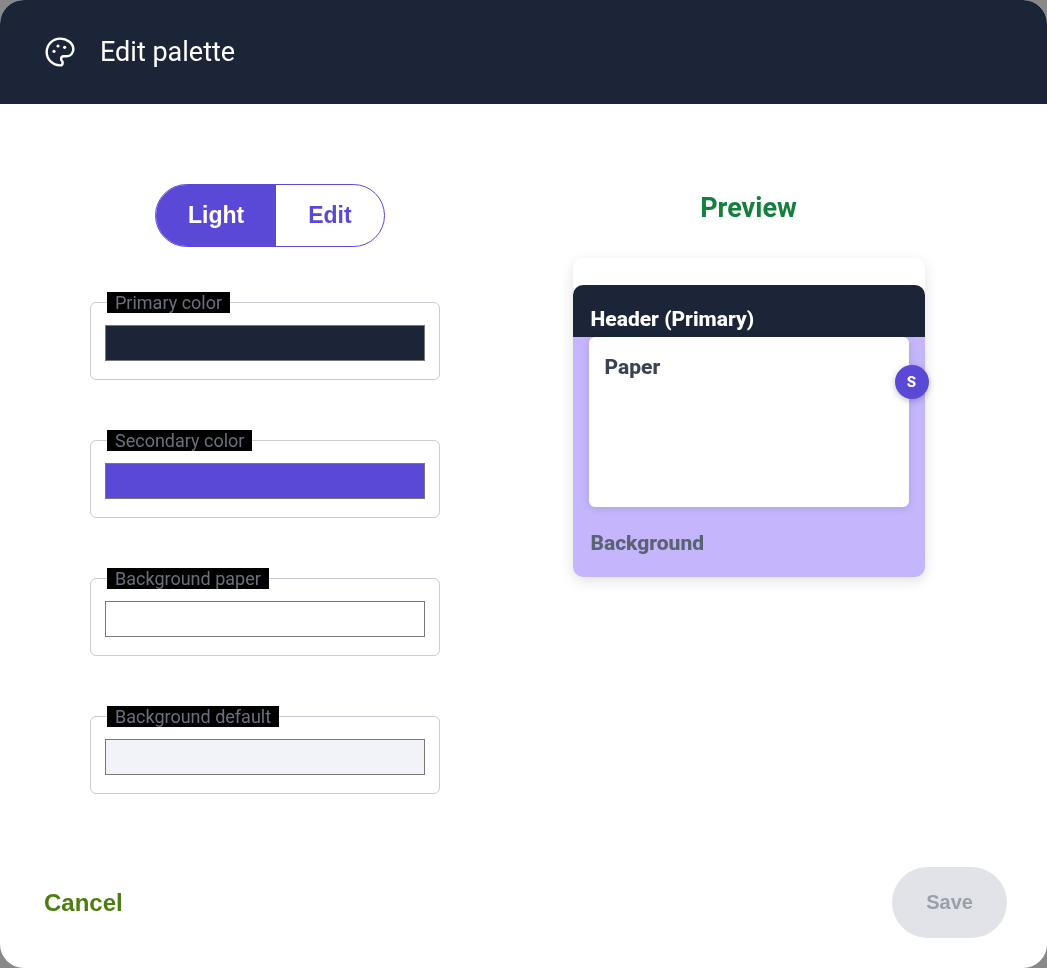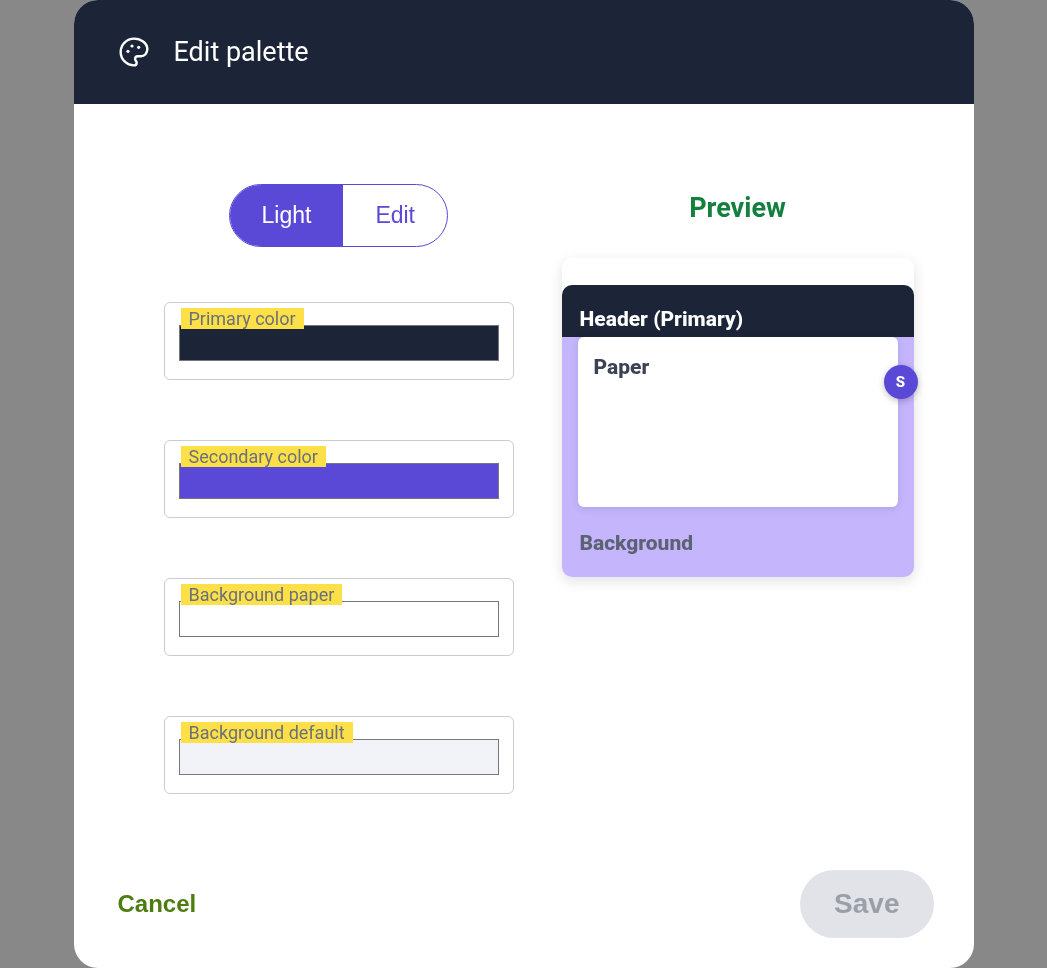--- a/index.html
+++ b/index.html
@@ -6,21 +6,21 @@
     body {
       font-family: -apple-system, BlinkMacSystemFont, 'Segoe UI', Roboto, Helvetica, Arial, sans-serif;
       width: 1047px;
       height: 968px;
       background: #888;
       display: flex;
       align-items: center;
       justify-content: center;
     }
     .dialog {
-      width: 900px;
+      width: 1047px;
       height: 968px;
       background: #fff;
       border-radius: 24px;
       overflow: hidden;
       display: flex;
       flex-direction: column;
       position: relative;
     }
     .header {
       background: #1b2537;
@@ -52,21 +52,21 @@
       border: 1.5px solid #5a49d6;
       border-radius: 999px;
       overflow: hidden;
       width: fit-content;
       margin-left: 65px;
       margin-bottom: 55px;
     }
     .toggle-btn {
       padding: 17px 32px;
       font-size: 23px;
-      font-weight: 400;
+      font-weight: 700;
       border: none;
       background: transparent;
       cursor: pointer;
       color: #5a49d6;
     }
     .toggle-btn.active {
       background: #5a49d6;
       color: #fff;
     }
 
@@ -75,25 +75,24 @@
       border: 1px solid #c9ccd3;
       border-radius: 6px;
       padding: 22px 14px 18px 14px;
       margin-bottom: 60px;
       width: 350px;
     }
     .field-label {
       position: absolute;
       top: -11px;
       left: 16px;
-      background: #fde047;
+      background: #000000;
       padding: 0 8px;
       font-size: 18px;
       color: #6b707d;
-      margin-top: 16px;
     }
     .swatch {
       height: 36px;
       width: 100%;
       border: 1px solid #777;
       cursor: pointer;
     }
 
     .right-col {
       flex: 1;
@@ -176,25 +175,25 @@
       border: none;
       font-size: 24px;
       font-weight: 700;
       color: #4d7c0f;
       cursor: pointer;
       padding: 12px 4px;
     }
     .save-btn {
       background: #e1e3e8;
       border: none;
-      font-size: 28px;
+      font-size: 20px;
       font-weight: 700;
       color: #9aa0aa;
       border-radius: 999px;
-      padding: 18px 34px;
+      padding: 24px 34px;
       cursor: not-allowed;
     }
   </style>
 </head>
 <body>
 
 <div class="dialog">
 
   <div class="header">
     <span class="palette-icon">

